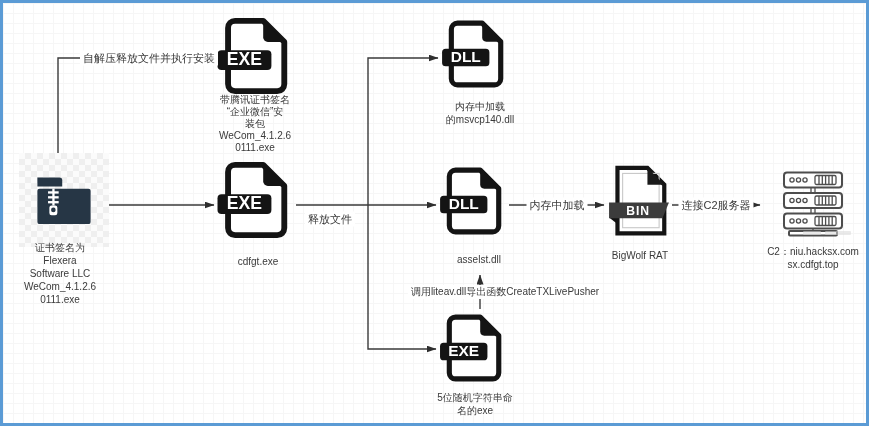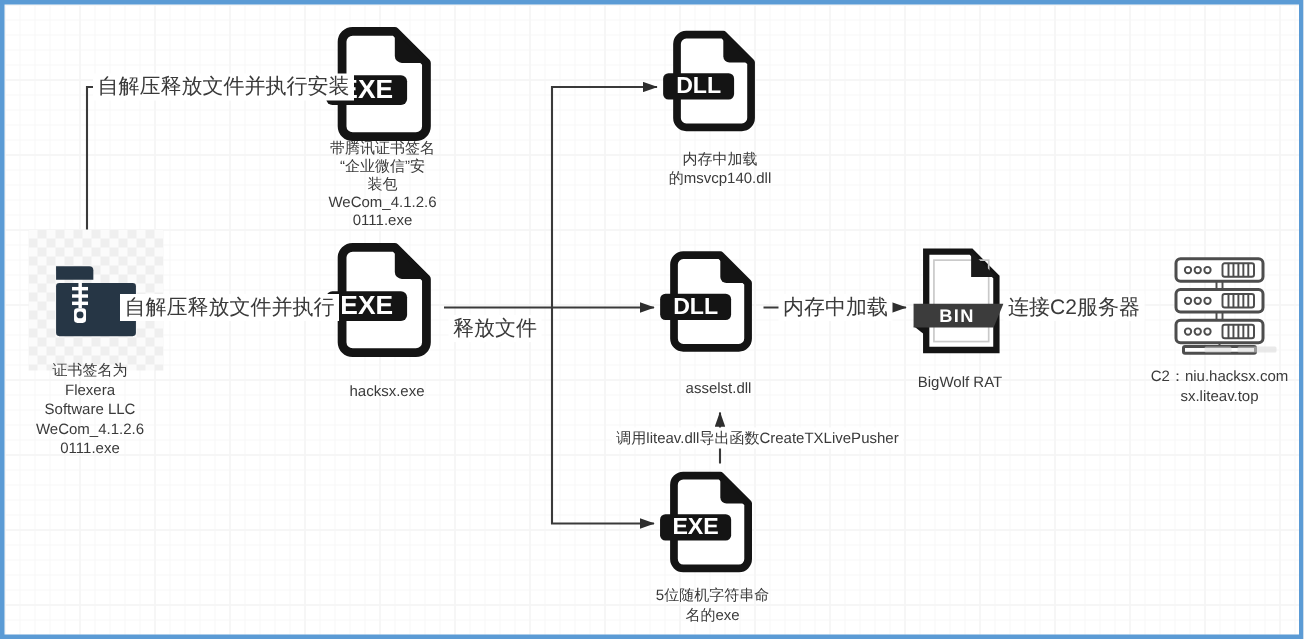--- a/index.html
+++ b/index.html
@@ -27,21 +27,21 @@
     background-size:12px 12px;
   }
   .lbl{
     position:absolute;transform:translateX(-50%);
     text-align:center;font-size:10px;line-height:13px;color:#3a3a3a;white-space:nowrap;
   }
   .lbl.tight{line-height:12px;}
   .edge-lbl{
     position:absolute;transform:translate(-50%,-50%);
     background:#fff;padding:0 3px;
-    font-size:14px;color:#3a3a3a;white-space:nowrap;
+    font-size:11px;color:#3a3a3a;white-space:nowrap;
   }
   .edge-lbl.small{font-size:10px;}
   .file-icon .page{fill:#fff;stroke:#141414;stroke-width:5;stroke-linejoin:round;}
   .file-icon .fold{fill:#141414;}
   .file-icon .band{fill:#141414;}
   .file-icon text{fill:#fff;font-weight:bold;font-size:15px;text-anchor:middle;font-family:"Liberation Sans",sans-serif;}
   .bin-icon .page{fill:#fff;stroke:#141414;stroke-width:4.5;stroke-linejoin:miter;}
   .bin-icon .inner{fill:none;stroke:#c9c9c9;stroke-width:1.2;}
   .bin-icon .fold{fill:#1a1a1a;}
   .bin-icon .ribbon{fill:#3c3c3c;}
@@ -113,21 +113,21 @@
 
   <div class="node" style="left:213px;top:156px">
     <svg class="file-icon" viewBox="0 0 66 70" width="78" height="82">
       <path class="page" d="M16 5 H40 L58 23 V59 A6 6 0 0 1 52 65 H16 A6 6 0 0 1 10 59 V11 A6 6 0 0 1 16 5 Z"></path>
       <path class="fold" d="M40 5 L58 23 H44 A4 4 0 0 1 40 19 Z"></path>
       <rect class="band" x="1" y="30" width="46" height="17" rx="3.5"></rect>
       <text x="24" y="43">EXE</text>
     </svg>
   </div>
   <div class="lbl" style="left:255px;top:252px">
-    <div>hacksx.exe</div>
+    <div>cdfgt.exe</div>
   </div>
 
   <div class="node" style="left:438px;top:15px">
     <svg class="file-icon" viewBox="0 0 66 70" width="68" height="72">
       <path class="page" d="M16 5 H40 L58 23 V59 A6 6 0 0 1 52 65 H16 A6 6 0 0 1 10 59 V11 A6 6 0 0 1 16 5 Z"></path>
       <path class="fold" d="M40 5 L58 23 H44 A4 4 0 0 1 40 19 Z"></path>
       <rect class="band" x="1" y="30" width="46" height="17" rx="3.5"></rect>
       <text x="24" y="43">DLL</text>
     </svg>
   </div>
@@ -196,25 +196,24 @@
         <path d="M48 4.5 V13.5 M51.3 4.5 V13.5 M54.6 4.5 V13.5 M57.9 4.5 V13.5 M61.2 4.5 V13.5"></path>
         <path d="M48 25 V34 M51.3 25 V34 M54.6 25 V34 M57.9 25 V34 M61.2 25 V34"></path>
         <path d="M48 45.5 V54.5 M51.3 45.5 V54.5 M54.6 45.5 V54.5 M57.9 45.5 V54.5 M61.2 45.5 V54.5"></path>
         <path d="M40 16.5 V22 M44 16.5 V22 M40 37 V42.5 M44 37 V42.5 M42 57.5 V60"></path>
       </g>
       <rect class="u" x="18" y="60" width="48" height="4.5" rx="1" stroke-width="1.6"></rect>
     </svg>
   </div>
   <div class="lbl" style="left:810px;top:242px">
     <div>C2：niu.hacksx.com</div>
-    <div>sx.liteav.top</div>
+    <div>sx.cdfgt.top</div>
   </div>
   <div class="wm" style="left:800px;top:228px;width:18px;height:4px"></div>
   <div class="wm" style="left:822px;top:228px;width:26px;height:4px"></div>
 
   <div class="edge-lbl" style="left:146px;top:55px">自解压释放文件并执行安装</div>
-  <div class="edge-lbl" style="left:150px;top:202px">自解压释放文件并执行</div>
   <div class="edge-lbl" style="left:327px;top:216px">释放文件</div>
   <div class="edge-lbl" style="left:554px;top:202px">内存中加载</div>
   <div class="edge-lbl" style="left:713px;top:202px">连接C2服务器</div>
   <div class="edge-lbl small" style="left:502px;top:289px">调用liteav.dll导出函数CreateTXLivePusher</div>
 
 </div>
 
 </body></html>

